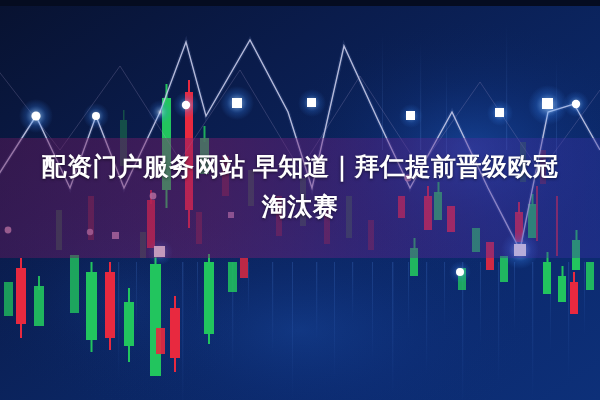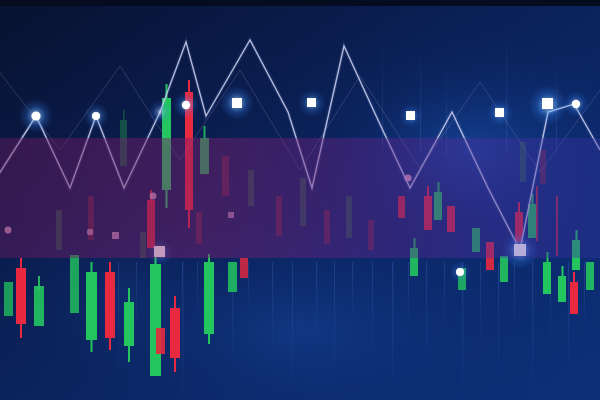--- a/index.html
+++ b/index.html
@@ -272,14 +272,17 @@
         <rect x="514" y="244" width="12" height="12" fill="#ffffff"></rect>
         <rect x="154" y="246" width="11" height="11" fill="#ffffff"></rect>
         <rect x="112" y="232" width="7" height="7" fill="#d8a2cc" opacity="0.8"></rect>
         <rect x="228" y="212" width="6" height="6" fill="#d8a2cc" opacity="0.7"></rect>
       </g>
     </svg>
   </div>
 
   <div id="purple-band-2"></div>
 
+  <div id="title-wrap">
+    <div id="title">配资门户服务网站 早知道｜拜仁提前晋级欧冠淘汰赛</div>
+  </div>
 
 </div>
 
 </body></html>

